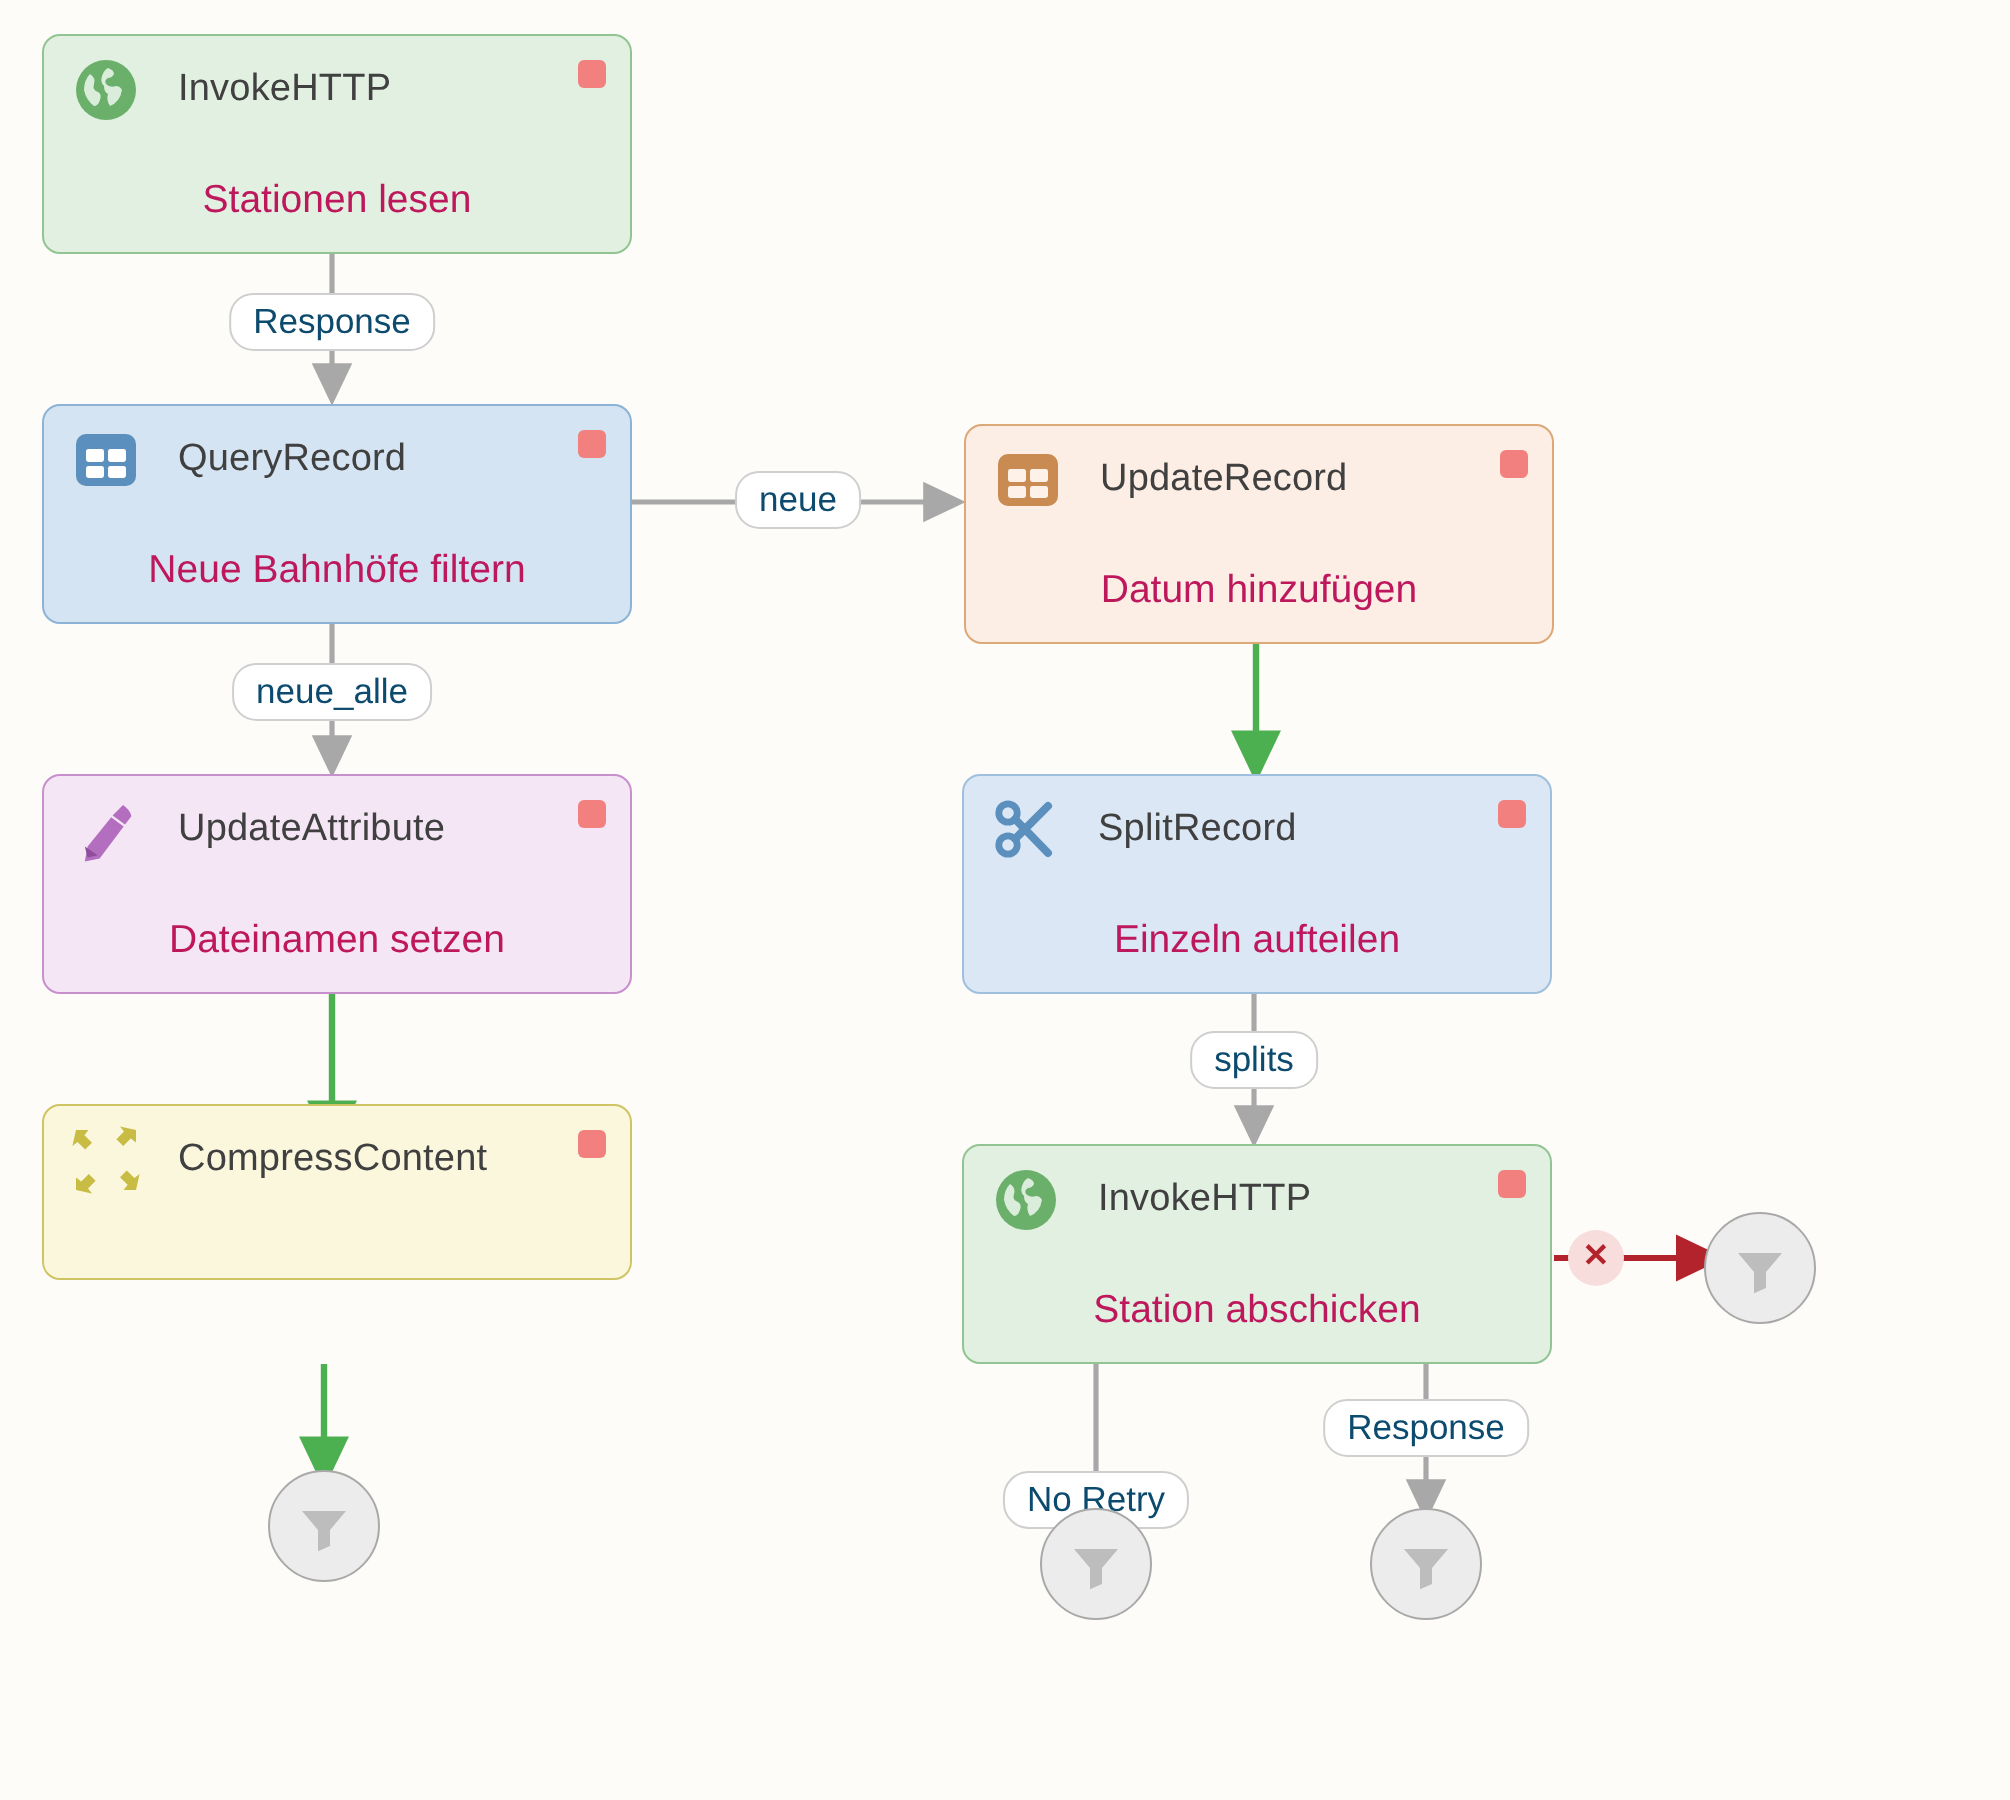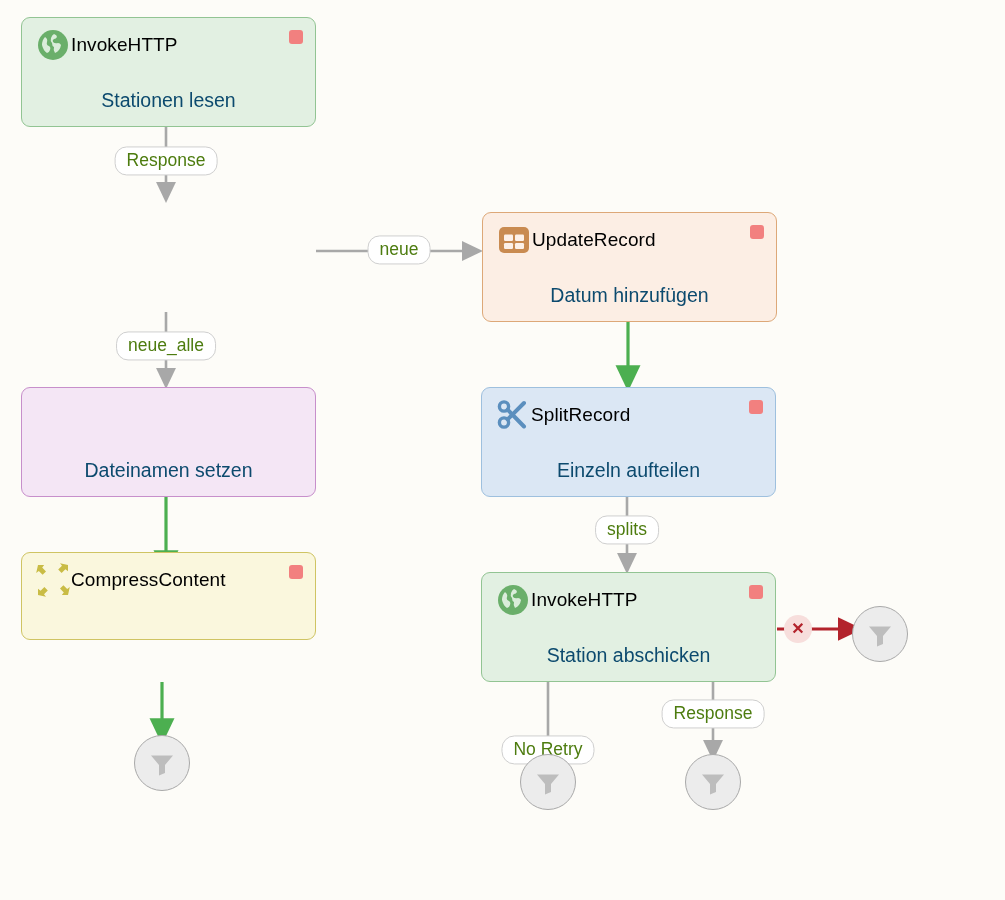--- a/index.html
+++ b/index.html
@@ -46,64 +46,64 @@
     padding-left: 13px;
     box-sizing: border-box;
   }
   .node-icon {
     width: 36px;
     height: 36px;
     flex: 0 0 36px;
     display: block;
   }
   .node-type {
-    margin-left: 0;
+    margin-left: 18px;
     font-size: 19px;
-    color: #000000;
+    color: #404040;
     letter-spacing: .1px;
     white-space: nowrap;
   }
   .status-dot {
     position: absolute;
     right: 12px;
     top: 12px;
     width: 14px;
     height: 14px;
     border-radius: 3px;
     background: #f2807f;
   }
   .node-name {
     position: absolute;
     left: 0;
     right: 0;
     bottom: 14px;
     text-align: center;
     font-size: 19.5px;
-    color: #0c4a6e;
+    color: #be185d;
     white-space: nowrap;
   }
 
   
   .n-green  { background: #e2f0e2; border-color: #92c493; }
   .n-blue   { background: #d5e4f2; border-color: #8cb3d6; }
   .n-orange { background: #fceee4; border-color: #dda878; }
   .n-purple { background: #f4e6f5; border-color: #c78fcb; }
   .n-yellow { background: #faf7dd; border-color: #cfc463; }
   .n-bluelt { background: #dbe7f4; border-color: #9ec0de; }
 
   
   .edge-label {
     position: absolute;
     transform: translate(-50%, -50%);
     background: #ffffff;
     border: 1.4px solid #cfcfcf;
     border-radius: 12px;
     padding: 3px 11px 4px 11px;
     font-size: 17.5px;
-    color: #4d7c0f;
+    color: #0c4a6e;
     white-space: nowrap;
     line-height: 1.15;
   }
 
   
   .funnel {
     position: absolute;
     width: 56px;
     height: 56px;
     border-radius: 50%;
@@ -178,37 +178,60 @@
         <circle cx="18" cy="18" r="15" fill="#6aaf6a"></circle>
         <path d="M10 10 q3 2 2 5 q-1 3 2 4 q2 1 1 4 q-1 3 -3 3 q-4 -3 -5 -8 q0 -5 3 -8 Z" fill="#e4f2e4" opacity=".92"></path>
         <path d="M19 7 q3 1 3 3 q-1 2 -3 2 q-2 1 -1 3 q2 2 5 1 q2 0 3 2 q-1 6 -6 8 q-2 -3 -1 -6 q-2 -1 -2 -4 q-2 -2 -1 -5 q1 -3 3 -4 Z" fill="#e4f2e4" opacity=".92"></path>
       </svg>
       <span class="node-type">InvokeHTTP</span>
       <span class="status-dot"></span>
     </div>
     <div class="node-name">Stationen lesen</div>
   </div>
 
+  <div class="node n-blue" style="left:21px; top:202px; width:295px; height:110px;">
+    <div class="node-head">
+      <svg class="node-icon" viewBox="0 0 36 36">
+        <rect x="3" y="5" width="30" height="26" rx="5" fill="#5b8fbe"></rect>
+        <rect x="8" y="12.5" width="9" height="6.5" rx="1.2" fill="#ffffff"></rect>
+        <rect x="19" y="12.5" width="9" height="6.5" rx="1.2" fill="#ffffff"></rect>
+        <rect x="8" y="21" width="9" height="6" rx="1.2" fill="#ffffff"></rect>
+        <rect x="19" y="21" width="9" height="6" rx="1.2" fill="#ffffff"></rect>
+      </svg>
+      <span class="node-type">QueryRecord</span>
+      <span class="status-dot"></span>
+    </div>
+    <div class="node-name">Neue Bahnhöfe filtern</div>
+  </div>
 
   <div class="node n-orange" style="left:482px; top:212px; width:295px; height:110px;">
     <div class="node-head">
       <svg class="node-icon" viewBox="0 0 36 36">
         <rect x="3" y="5" width="30" height="26" rx="5" fill="#c98b51"></rect>
         <rect x="8" y="12.5" width="9" height="6.5" rx="1.2" fill="#fdf1e8"></rect>
         <rect x="19" y="12.5" width="9" height="6.5" rx="1.2" fill="#fdf1e8"></rect>
         <rect x="8" y="21" width="9" height="6" rx="1.2" fill="#fdf1e8"></rect>
         <rect x="19" y="21" width="9" height="6" rx="1.2" fill="#fdf1e8"></rect>
       </svg>
       <span class="node-type">UpdateRecord</span>
       <span class="status-dot"></span>
     </div>
     <div class="node-name">Datum hinzufügen</div>
   </div>
 
   <div class="node n-purple" style="left:21px; top:387px; width:295px; height:110px;">
+    <div class="node-head">
+      <svg class="node-icon" viewBox="0 0 36 36">
+        <path d="M26.5 5.5 q3.6 2.4 4.2 5.6 l-3.2 4.2 -6.2 -4.6 Z" fill="#b36ec0"></path>
+        <path d="M20.6 11.6 l6.2 4.6 -12 16 -7.4 1.6 1.4 -7.6 Z" fill="#b36ec0"></path>
+        <path d="M7.4 26.2 l6.4 4.4 -5 1.2 Z" fill="#8f4e9c"></path>
+      </svg>
+      <span class="node-type">UpdateAttribute</span>
+      <span class="status-dot"></span>
+    </div>
     <div class="node-name">Dateinamen setzen</div>
   </div>
 
   <div class="node n-bluelt" style="left:481px; top:387px; width:295px; height:110px;">
     <div class="node-head">
       <svg class="node-icon" viewBox="0 0 36 36">
         <circle cx="9" cy="9.5" r="4.6" fill="none" stroke="#5b8fbe" stroke-width="3.4"></circle>
         <circle cx="9" cy="25.5" r="4.6" fill="none" stroke="#5b8fbe" stroke-width="3.4"></circle>
         <line x1="12.6" y1="12.6" x2="29" y2="29.5" stroke="#5b8fbe" stroke-width="4" stroke-linecap="round"></line>
         <line x1="12.6" y1="22.4" x2="29" y2="6" stroke="#5b8fbe" stroke-width="4" stroke-linecap="round"></line>

